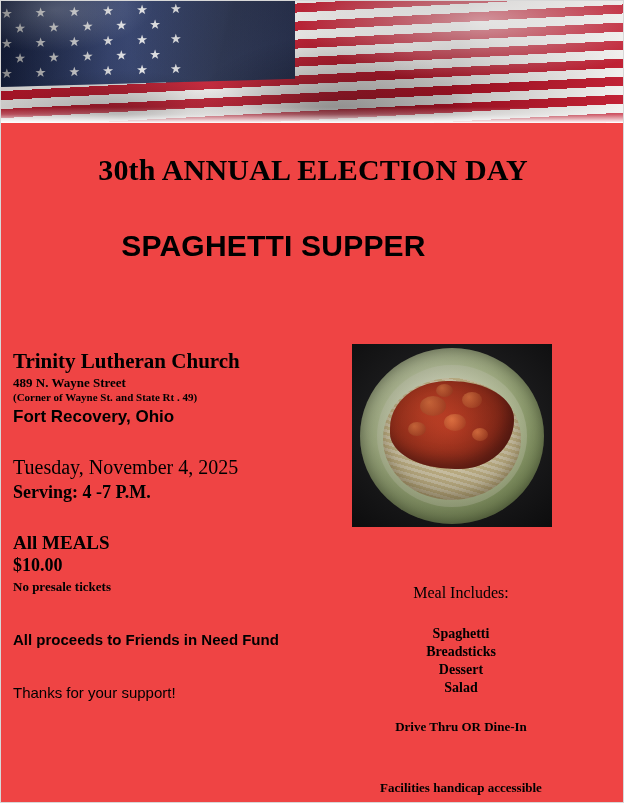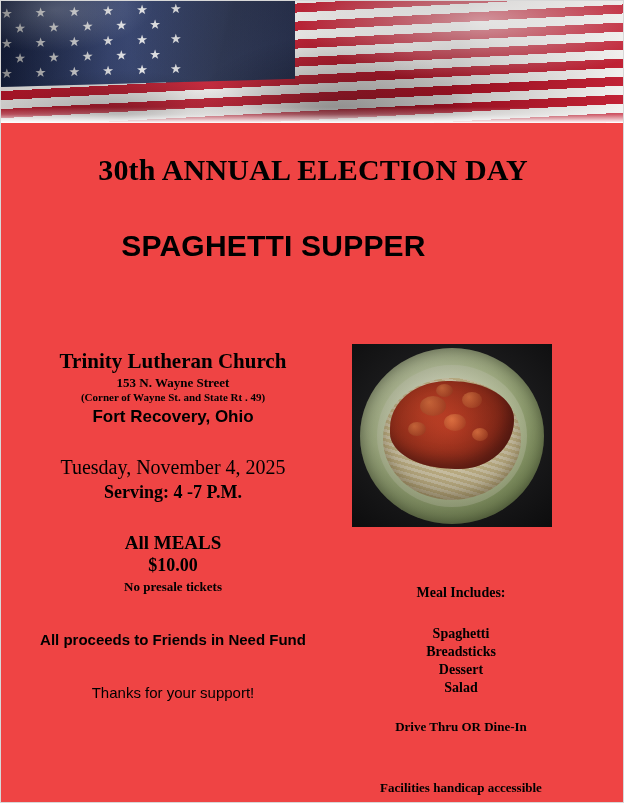--- a/index.html
+++ b/index.html
@@ -122,24 +122,24 @@
     text-align: center;
     font-family: "Liberation Sans", sans-serif;
     font-size: 30px;
     font-weight: bold;
     letter-spacing: 0.2px;
   }
 
   
   .left-col {
     position: absolute;
-    left: 22px;
+    left: 12px;
     top: 348px;
     width: 300px;
-    text-align: center;
+    text-align: left;
   }
   .venue-name {
     font-size: 21px;
     font-weight: bold;
     line-height: 25px;
   }
   .venue-street {
     font-size: 13px;
     font-weight: bold;
     line-height: 15px;
@@ -284,22 +284,22 @@
 
   
   .right-col {
     position: absolute;
     left: 330px;
     top: 583px;
     width: 260px;
     text-align: center;
   }
   .meal-includes {
-    font-size: 14px;
-    font-weight: bold;
+    font-size: 16px;
+    font-weight: normal;
     line-height: 18px;
   }
   .meal-list {
     margin-top: 23px;
     font-size: 14px;
     font-weight: bold;
     line-height: 18px;
   }
   .drive-thru {
     margin-top: 21px;
@@ -333,21 +333,21 @@
       <div class="flag-stripes-shade"></div>
       <div class="flag-bottom-fade"></div>
     </div>
   </div>
 
   <div class="title-1">30th ANNUAL ELECTION DAY</div>
   <div class="title-2">SPAGHETTI SUPPER</div>
 
   <div class="left-col">
     <div class="venue-name">Trinity Lutheran Church</div>
-    <div class="venue-street">153 N. Wayne Street</div>
+    <div class="venue-street">489 N. Wayne Street</div>
     <div class="venue-corner">(Corner of Wayne St. and State Rt . 49)</div>
     <div class="venue-city">Fort Recovery, Ohio</div>
 
     <div class="date-line">Tuesday, November 4, 2025</div>
     <div class="serving-line">Serving: 4 -7 P.M.</div>
 
     <div class="meals-line">All MEALS</div>
     <div class="price-line">$10.00</div>
     <div class="presale-line">No presale tickets</div>
 

